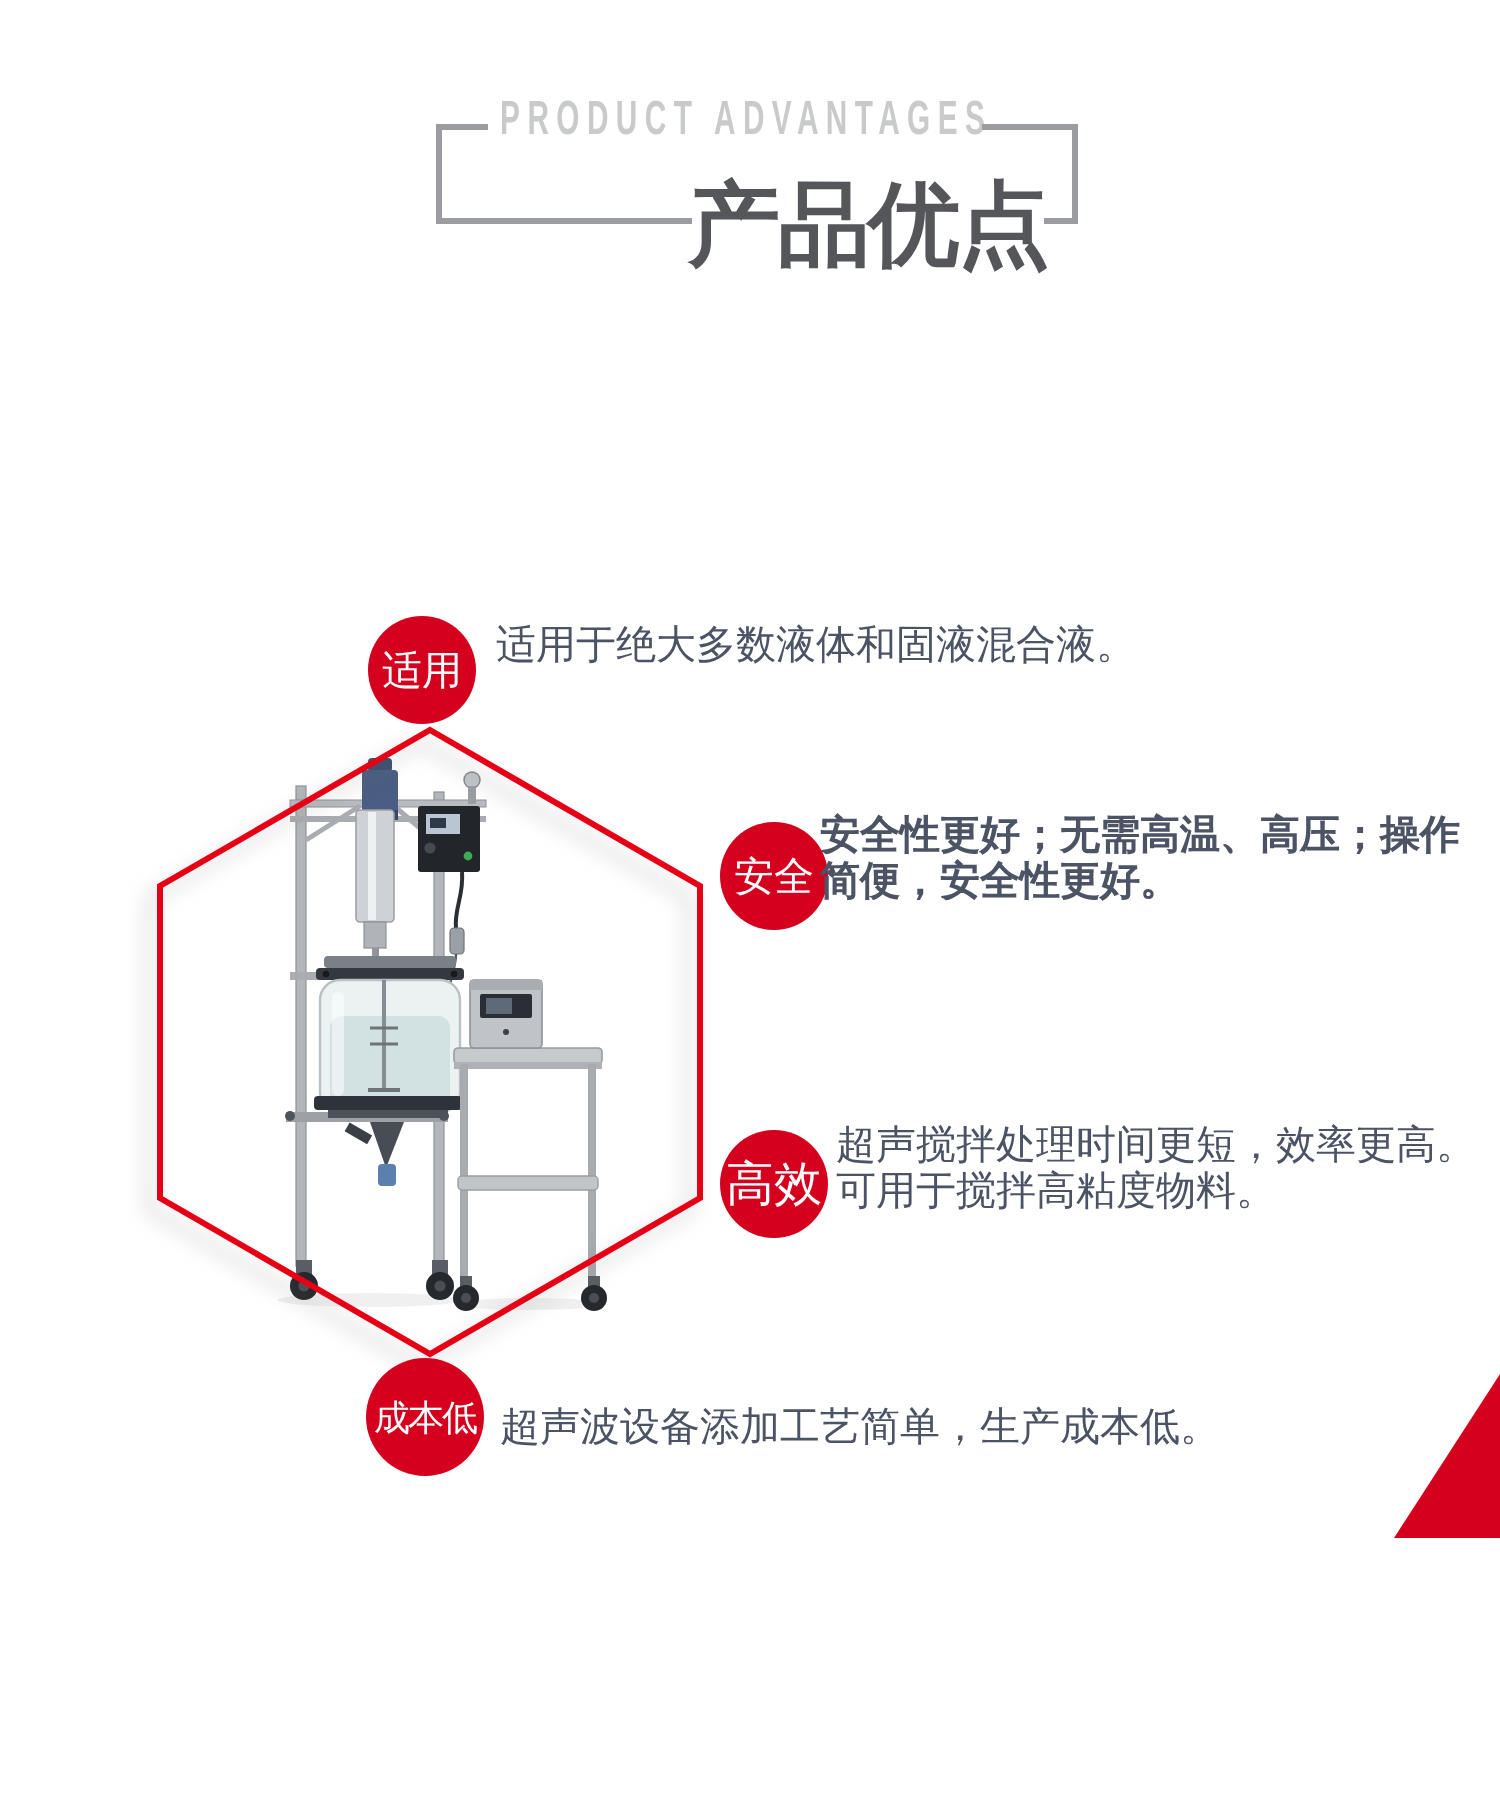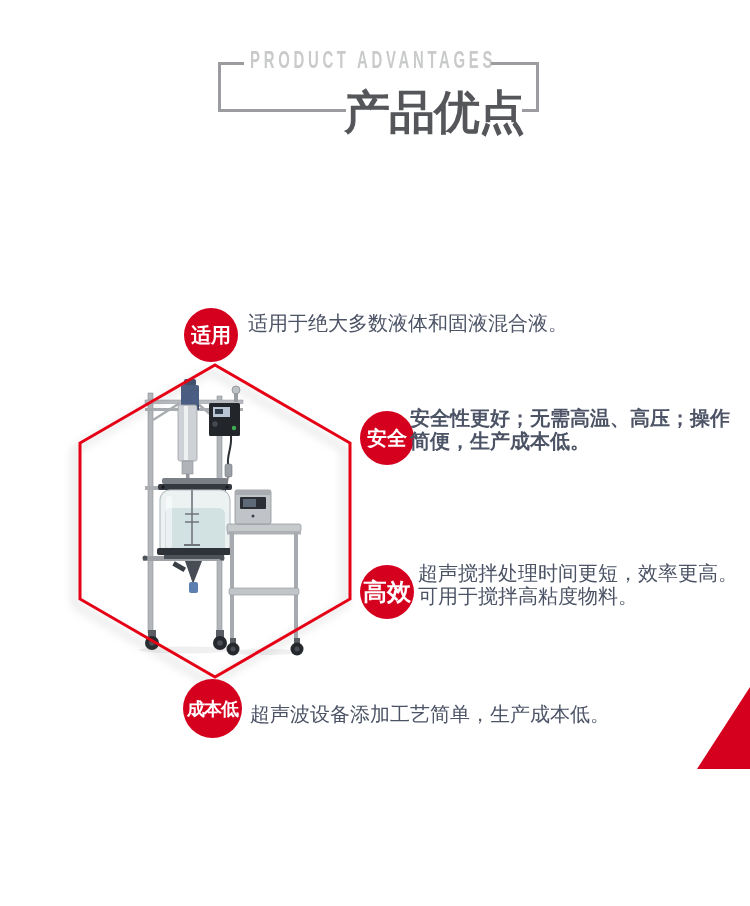--- a/index.html
+++ b/index.html
@@ -39,21 +39,21 @@
   .hex-svg polygon{
     fill:none;stroke:var(--hex-red);stroke-width:3;stroke-linejoin:miter;
     filter:drop-shadow(-5px 6px 5px rgba(110,110,110,.35));
   }
   
   .machine-svg{position:absolute;left:135px;top:378px;width:170px;height:278px;}
   
   .badge{
     position:absolute;border-radius:50%;background:var(--badge-red);color:#fff;
     display:flex;align-items:center;justify-content:center;
-    font-weight:bold;white-space:nowrap;
+    font-weight:normal;white-space:nowrap;
   }
   .b1{left:184px;top:308px;width:54px;height:54px;font-size:20px;}
   .b2{left:360px;top:411px;width:54px;height:54px;font-size:20px;}
   .b3{left:360px;top:565px;width:54px;height:54px;font-size:24px;}
   .b4{left:183px;top:679px;width:59px;height:59px;font-size:18px;letter-spacing:-1px;}
   .desc{
     position:absolute;color:var(--body-text);
     font-size:20px;line-height:23px;white-space:nowrap;
   }
   .d1{left:248px;top:312px;}
@@ -184,21 +184,21 @@
   </svg>
 
   <div class="badge b1">适用</div>
   <div class="desc d1">
     <div>适用于绝大多数液体和固液混合液。</div>
   </div>
 
   <div class="badge b2">安全</div>
   <div class="desc d2">
     <div>安全性更好；无需高温、高压；操作</div>
-    <div>简便，生产成本低。</div>
+    <div>简便，安全性更好。</div>
   </div>
 
   <div class="badge b3">高效</div>
   <div class="desc d3">
     <div>超声搅拌处理时间更短，效率更高。</div>
     <div>可用于搅拌高粘度物料。</div>
   </div>
 
   <div class="badge b4">成本低</div>
   <div class="desc d4">

